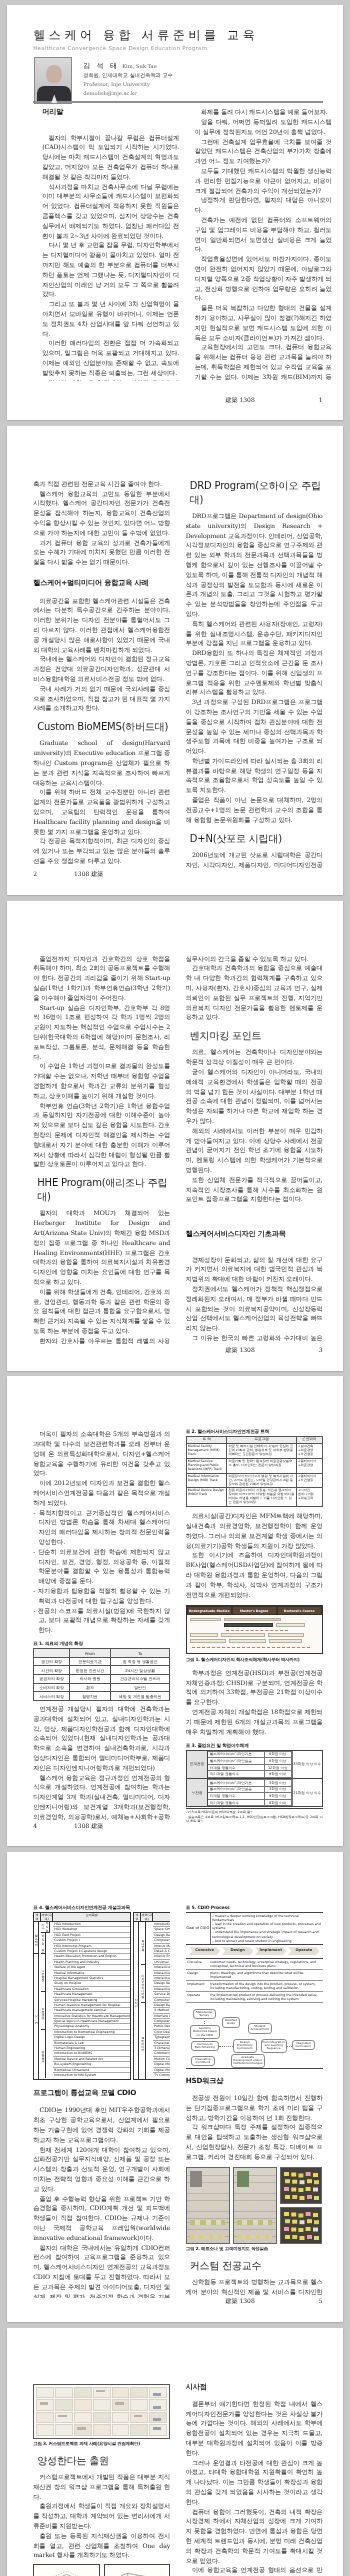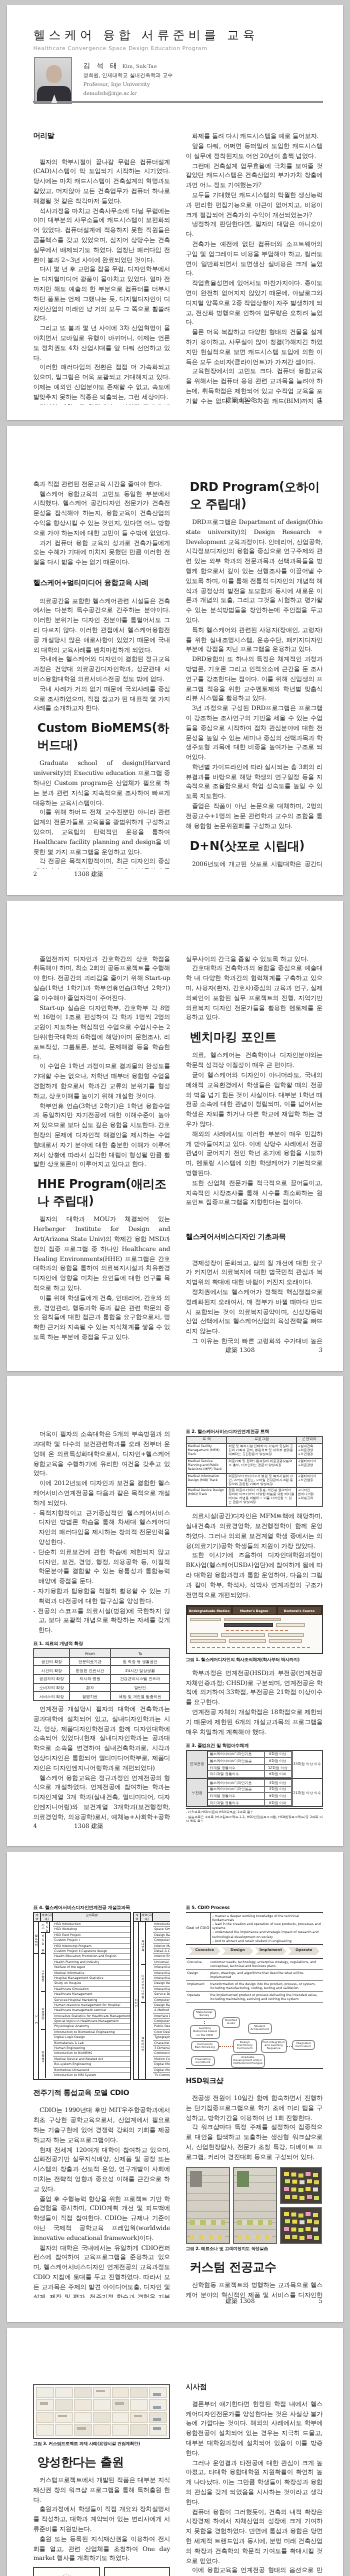--- a/index.html
+++ b/index.html
@@ -26,37 +26,37 @@
               clip-path:polygon(50% 0,0 100%,100% 100%); z-index:2; }
   .a-info { position:absolute; left:76px; top:56px; line-height:8.8px; }
   .a-name { font-family:"DejaVu Sans",sans-serif; font-size:7px; letter-spacing:2.1px; color:#222;margin-top:12px; }
   .a-name-en { font-size:5.2px; letter-spacing:0; color:#555; margin-left:3.1px; }
   .a-line { font-size:5.2px; color:#333; }
   .a-line.gray { color:#666; }
   .rule { position:absolute; left:26px; right:20.6px; top:96px; height:1.5px; background:#8f8f8f; }
 
   
   .pbody { position:absolute; left:26px; width:290px; display:flex; gap:15.5px; }
-  .pg1 .pbody { top:126px; }
+  .pg1 .pbody { top:102px;margin-left:9px; }
   .pg2 .pbody, .pg3 .pbody, .pg4 .pbody, .pg5 .pbody { top:53px; }
   .pg6 .pbody { top:54px; }
   .col { width:137px; overflow:hidden; }
   .pg1 .col { height:274px; }
   .pg2 .col,.pg3 .col { height:390px; }
   .pg4 .col,.pg5 .col { height:393px; }
   .pg6 .col { height:393px; }
 
   .p { font-size:6.2px; line-height:9.8px; text-align:justify; text-indent:6.2px;
        letter-spacing:-0.1px; }
   .p.cont { text-indent:0; }
   .h1 { font-family:"DejaVu Sans",sans-serif; font-weight:bold; font-size:7.2px;
         margin:11.3px 0 7.2px; letter-spacing:-0.2px; }
   .h1.first { margin-top:0; margin-bottom:15.5px; }
   .h1.gap-lg { margin-top:25px; margin-bottom:15.5px; }
-  .h2 { font-family:"DejaVu Sans",sans-serif; font-weight:bold; font-size:12px;
+  .h2 { font-family:"DejaVu Sans",sans-serif; font-weight:normal; font-size:10px;
         margin:7.2px 0 4.1px; padding-left:4.1px; letter-spacing:-0.2px; }
   .li { font-size:6.2px; line-height:9.8px; text-align:justify; padding-left:5.2px; text-indent:-5.2px; }
 
   
   .pfoot { position:absolute; bottom:15.5px; left:26px; right:20.6px; display:flex;
            font-size:6px; color:#222; }
   .pfoot.odd { justify-content:flex-end; }
   .pfoot.odd .f-n { margin-left:64px; }
   .pfoot.even { justify-content:flex-start; }
   .pfoot.even .f-j { margin-left:37px; }
@@ -565,21 +565,21 @@
                 <div class="t4-c">3 Dimensional Character Design</div>
                 <div class="t4-c">Commercial Design II</div>
                 <div class="t4-c">Motion Contents Production</div>
                 <div class="t4-c">Digital Moving Image I</div>
                 <div class="t4-c">Digital Moving Image II</div>
                 <div class="t4-c">TV Commercial Production</div>
               </div>
           </div>
         </div>
       </div>
-      <div class="h1" style="margin-top:8.2px">전주기적 통섭교육 모델 CDIO</div>
+      <div class="h1" style="margin-top:8.2px">프로그램이 통섭교육 모델 CDIO</div>
       <div class="p">CDIO는 1990년대 후반 MIT우주항공학과에서 최초 구상한 공학교육으로서, 산업계에서 필요로 하는 기술구현에 있어 경쟁력 강화의 기회를 제공하고자 하는 교육프로그램이다.</div>
       <div class="p">현재 전세계 120여개 대학이 참여하고 있으며, 심화전공기반 실무지식배양, 신제품 및 공정 또는 시스템의 창출과 선도적 운영, 연구개발이 사회에 미치는 전략적 영향과 중요성 이해를 근간으로 하고 있다.</div>
       <div class="p">졸업 후 수행능력 향상을 위한 프로젝트 기반 학습경험을 중시하며, CDIO계획 개선 및 피드백에 학생들이 직접 참여한다. CDIO는 규제나 기준이 아닌 국제적 공학교육 프레임웍(worldwide innovative educational framework)이다.</div>
       <div class="p">필자의 대학은 국내에서는 유일하게 CDIO컨퍼런스에 참여하여 교육프로그램을 준용하고 있으며, 헬스케어서비스디자인 연계전공의 교육과정도 CDIO 지침에 토대를 두고 진행하였다. 따라서 모든 교과목은 주제의 발견 아이디어도출, 디자인 및 설계, 제작 및 평가, 전주기적 학습과 경험을 기본 전제로 한다.</div>
     </div>
     <div class="col">
       <div class="cap" style="margin-top:0">표 5. CDIO Process</div>
       <div class="t5goal">
         <div class="t5glab">Goal of CDIO</div>
         <div class="t5gitems">

